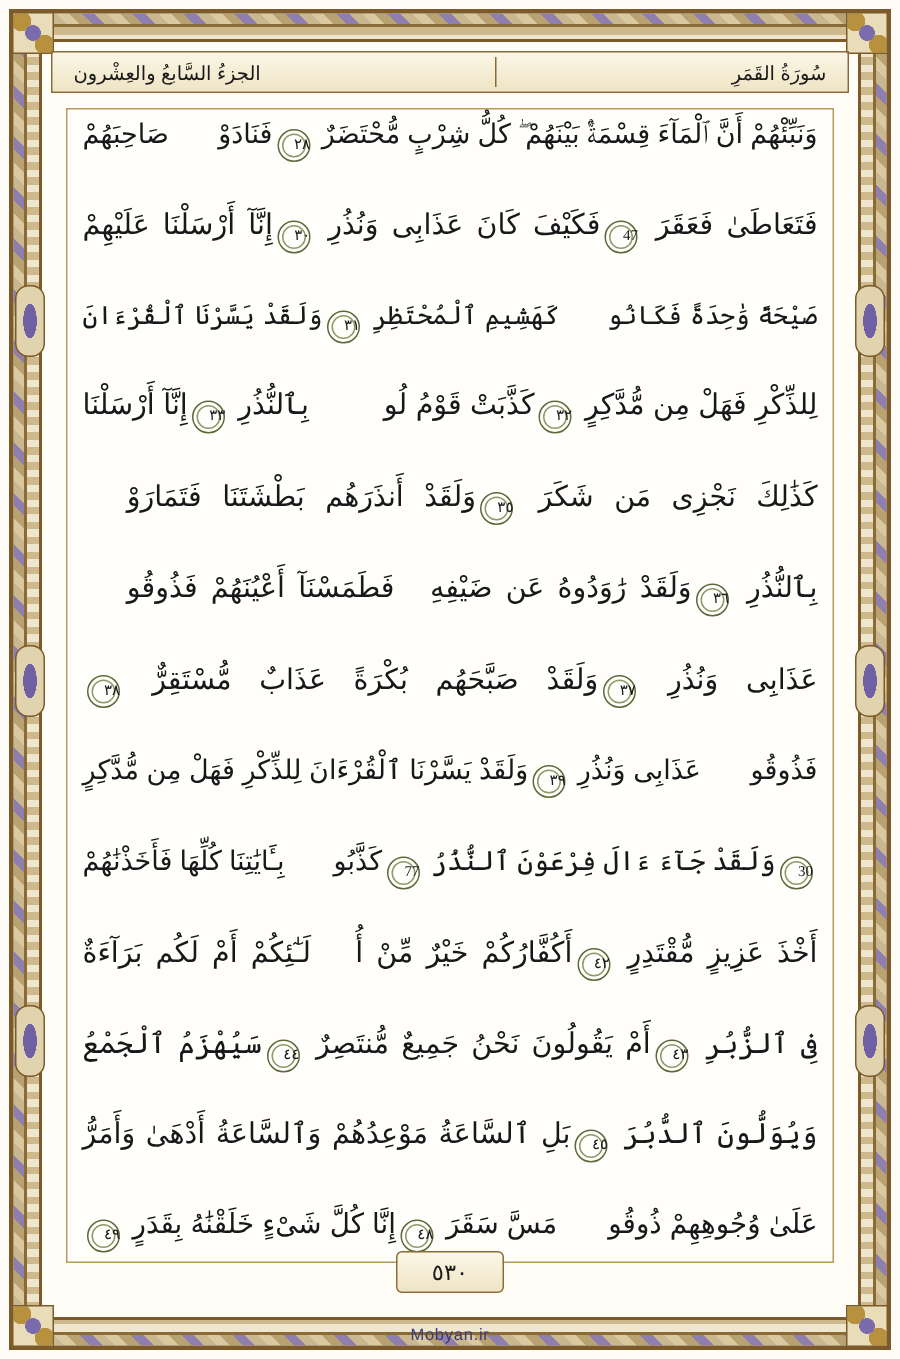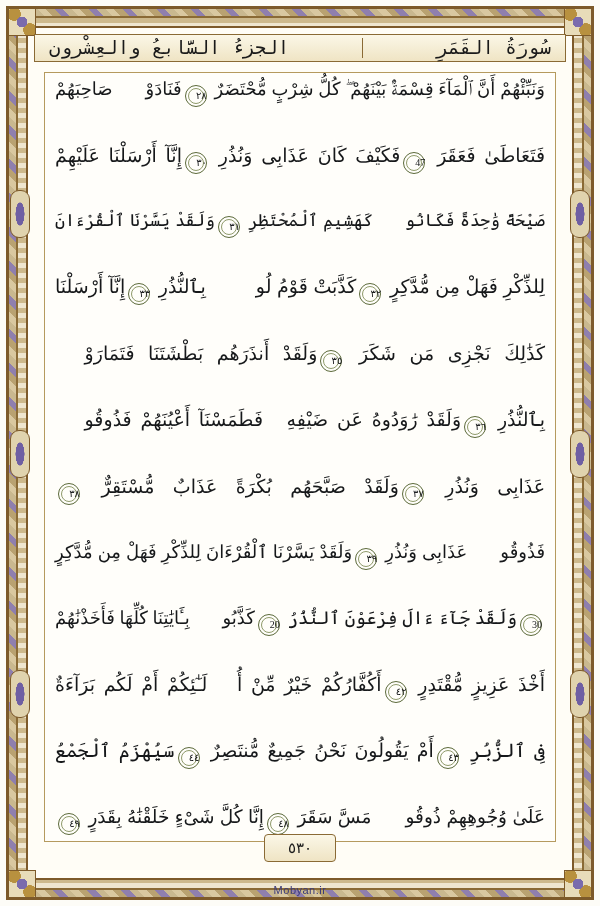--- a/index.html
+++ b/index.html
@@ -96,22 +96,22 @@
     width: 532px; height: 28px;
     box-sizing: border-box;
     border: 1px solid #8a6a35;
     background: linear-gradient(#fbf7e7, #efe4c4);
     display: flex;
     align-items: center;
     justify-content: space-between;
     padding: 0 14px;
   }
   .header-cell {
-    font-family: Liberation Mono, monospace;
-    font-size: 19px;
+    font-family: Liberation Sans, sans-serif;
+    font-size: 13px;
     color: #1a1a1a;
     direction: rtl;
     white-space: nowrap;
   }
   .header-sep {
     width: 1px; height: 20px;
     background: #8a6a35;
   }
 
   
@@ -238,23 +238,24 @@
 
   <div class="text-frame" id="text-frame">
       <div class="ayah-line" id="line-1" style="font-size: 18px;"><span class="word">وَنَبِّئْهُمْ أَنَّ ٱلْمَآءَ قِسْمَةٌۢ بَيْنَهُمْ ۖ كُلُّ شِرْبٍ مُّحْتَضَرٌ</span> <span class="ayah-num"><span>٢٨</span></span><span class="word">فَنَادَوْا۟ صَاحِبَهُمْ</span> </div>
       <div class="ayah-line" id="line-2"><span class="word">فَتَعَاطَىٰ فَعَقَرَ</span> <span class="ayah-num"><span>47</span></span><span class="word">فَكَيْفَ كَانَ عَذَابِى وَنُذُرِ</span> <span class="ayah-num"><span>٣٠</span></span><span class="word">إِنَّآ أَرْسَلْنَا عَلَيْهِمْ</span> </div>
       <div class="ayah-line" id="line-3" style="font-size: 17px;"><span class="word">صَيْحَةً وَٰحِدَةً فَكَانُوا۟ كَهَشِيمِ ٱلْمُحْتَظِرِ</span> <span class="ayah-num"><span>٣١</span></span><span class="word">وَلَقَدْ يَسَّرْنَا ٱلْقُرْءَانَ</span> </div>
       <div class="ayah-line" id="line-4"><span class="word">لِلذِّكْرِ فَهَلْ مِن مُّدَّكِرٍ</span> <span class="ayah-num"><span>٣٢</span></span><span class="word">كَذَّبَتْ قَوْمُ لُوطٍۭ بِٱلنُّذُرِ</span> <span class="ayah-num"><span>٣٣</span></span><span class="word">إِنَّآ أَرْسَلْنَا</span> </div>
       <div class="ayah-line" id="line-6"><span class="word">كَذَٰلِكَ نَجْزِى مَن شَكَرَ</span> <span class="ayah-num"><span>٣٥</span></span><span class="word">وَلَقَدْ أَنذَرَهُم بَطْشَتَنَا فَتَمَارَوْا۟</span> </div>
       <div class="ayah-line" id="line-7"><span class="word">بِٱلنُّذُرِ</span> <span class="ayah-num"><span>٣٦</span></span><span class="word">وَلَقَدْ رَٰوَدُوهُ عَن ضَيْفِهِۦ فَطَمَسْنَآ أَعْيُنَهُمْ فَذُوقُوا۟</span> </div>
       <div class="ayah-line" id="line-8"><span class="word">عَذَابِى وَنُذُرِ</span> <span class="ayah-num"><span>٣٧</span></span><span class="word">وَلَقَدْ صَبَّحَهُم بُكْرَةً عَذَابٌ مُّسْتَقِرٌّ</span> <span class="ayah-num"><span>٣٨</span></span></div>
       <div class="ayah-line" id="line-9" style="font-size: 18px;"><span class="word">فَذُوقُوا۟ عَذَابِى وَنُذُرِ</span> <span class="ayah-num"><span>٣٩</span></span><span class="word">وَلَقَدْ يَسَّرْنَا ٱلْقُرْءَانَ لِلذِّكْرِ فَهَلْ مِن مُّدَّكِرٍ</span> </div>
-      <div class="ayah-line" id="line-10" style="font-size: 18px;"><span class="ayah-num"><span>30</span></span><span class="word">وَلَقَدْ جَآءَ ءَالَ فِرْعَوْنَ ٱلنُّذُرُ</span> <span class="ayah-num"><span>20</span></span><span class="word">كَذَّبُوا۟ بِـَٔايَٰتِنَا كُلِّهَا فَأَخَذْنَٰهُمْ</span> </div>
+      <div class="ayah-line" id="line-10" style="font-size: 18px;"><span class="ayah-num"><span>30</span></span><span class="word">وَلَقَدْ جَآءَ ءَالَ فِرْعَوْنَ ٱلنُّذُرُ</span> <span class="ayah-num"><span>77</span></span><span class="word">كَذَّبُوا۟ بِـَٔايَٰتِنَا كُلِّهَا فَأَخَذْنَٰهُمْ</span> </div>
       <div class="ayah-line" id="line-11"><span class="word">أَخْذَ عَزِيزٍ مُّقْتَدِرٍ</span> <span class="ayah-num"><span>٤٢</span></span><span class="word">أَكُفَّارُكُمْ خَيْرٌ مِّنْ أُو۟لَـٰٓئِكُمْ أَمْ لَكُم بَرَآءَةٌ</span> </div>
       <div class="ayah-line" id="line-12"><span class="word">فِى ٱلزُّبُرِ</span> <span class="ayah-num"><span>٤٣</span></span><span class="word">أَمْ يَقُولُونَ نَحْنُ جَمِيعٌ مُّنتَصِرٌ</span> <span class="ayah-num"><span>٤٤</span></span><span class="word">سَيُهْزَمُ ٱلْجَمْعُ</span> </div>
+      <div class="ayah-line" id="line-13"><span class="word">وَيُوَلُّونَ ٱلدُّبُرَ</span> <span class="ayah-num"><span>٤٥</span></span><span class="word">بَلِ ٱلسَّاعَةُ مَوْعِدُهُمْ وَٱلسَّاعَةُ أَدْهَىٰ وَأَمَرُّ</span> </div>
       <div class="ayah-line" id="line-15" style="font-size: 18.5px;"><span class="word">عَلَىٰ وُجُوهِهِمْ ذُوقُوا۟ مَسَّ سَقَرَ</span> <span class="ayah-num"><span>٤٨</span></span><span class="word">إِنَّا كُلَّ شَىْءٍ خَلَقْنَٰهُ بِقَدَرٍ</span> <span class="ayah-num"><span>٤٩</span></span></div>
     </div>
 
   <div class="page-number-box">
     <span>٥٣٠</span>
   </div>
 
   <div class="site-tag">Mobyan.ir</div>
 
 </div>

